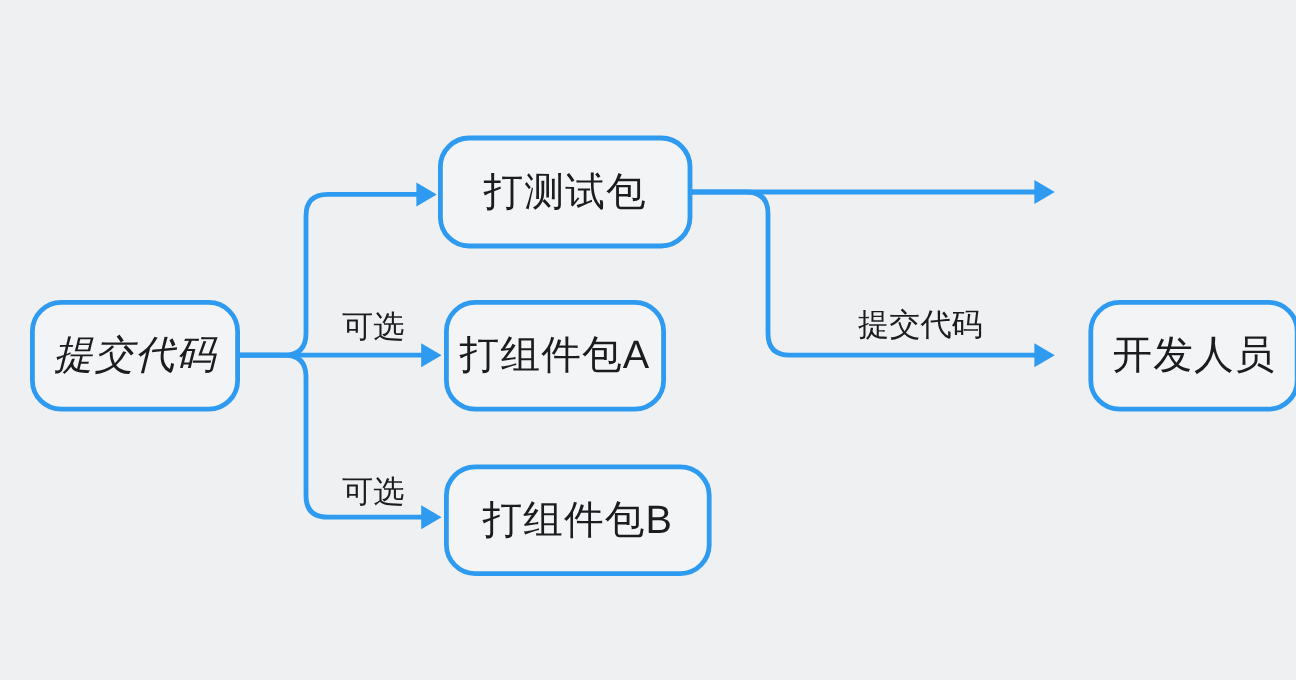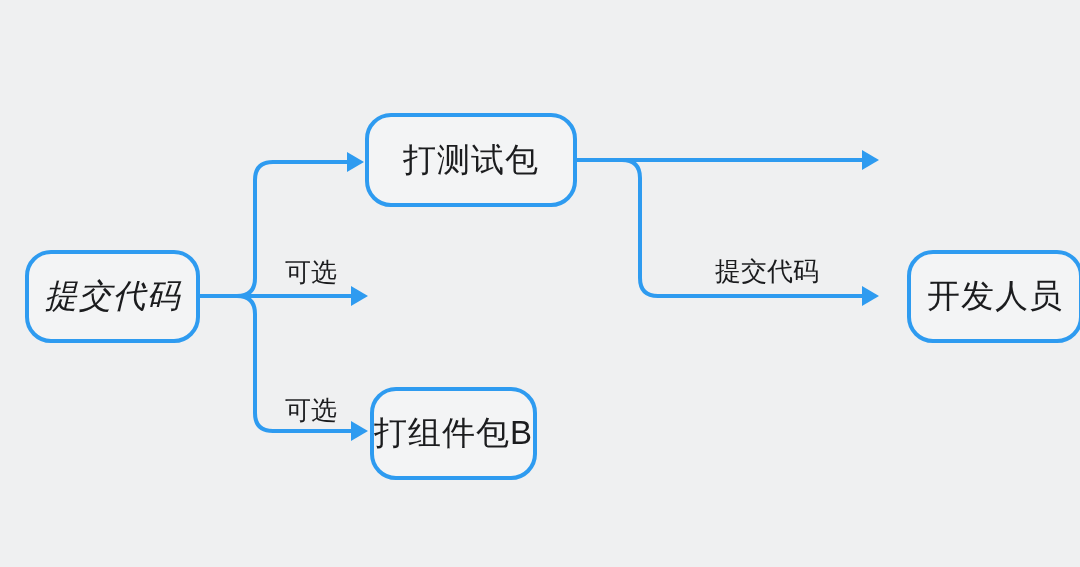--- a/index.html
+++ b/index.html
@@ -38,21 +38,21 @@
     background: #f3f4f5;
     color: #1b1c1e;
     font-size: 33px;
     font-weight: 500;
     letter-spacing: 1px;
     white-space: nowrap;
   }
   .node-submit  { left: 25px;  top: 250px; width: 175px; height: 93px; font-style: italic; }
   .node-testpkg { left: 365px; top: 113px; width: 212px; height: 94px; }
   .node-compa   { left: 370px; top: 250px; width: 185px; height: 93px; }
-  .node-compb   { left: 370px; top: 387px; width: 167px; height: 93px; }
+  .node-compb   { left: 370px; top: 387px; width: 223px; height: 93px; }
   .node-testers { left: 882px; top: 114px; width: 176px; height: 93px; }
   .node-devs    { left: 882px; top: 250px; width: 176px; height: 93px; margin-left: 25px; }
   .edge-label {
     position: absolute;
     transform: translate(-50%, -50%);
     color: #1b1c1e;
     font-size: 26px;
     font-weight: 500;
     white-space: nowrap;
   }
@@ -85,20 +85,23 @@
   </svg>
 
   <div class="node node-submit">
     <span>提交代码</span>
   </div>
 
   <div class="node node-testpkg">
     <span>打测试包</span>
   </div>
 
+  <div class="node node-compa">
+    <span>打组件包A</span>
+  </div>
 
   <div class="node node-compb">
     <span>打组件包B</span>
   </div>
 
 
   <div class="node node-devs">
     <span>开发人员</span>
   </div>
 

